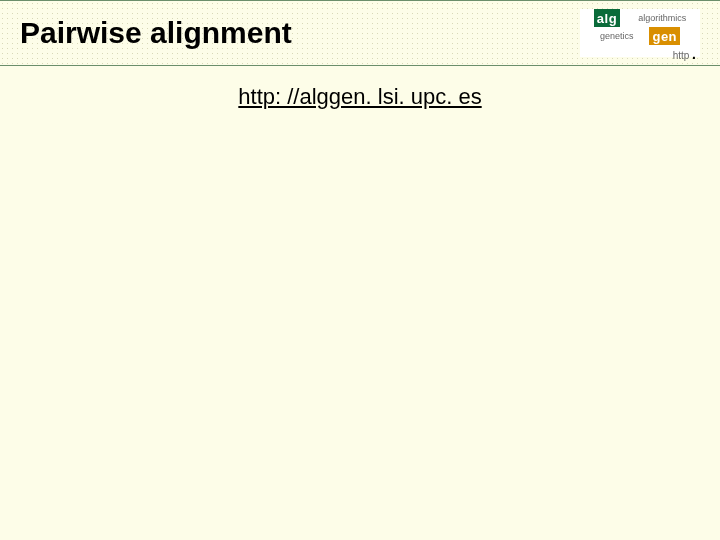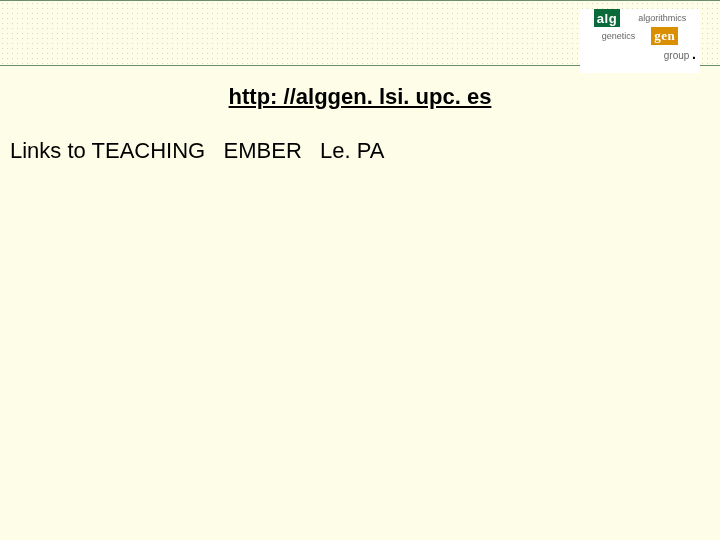--- a/index.html
+++ b/index.html
@@ -27,41 +27,41 @@
   .header h1 {
     font-size: 30px;
     font-weight: bold;
     line-height: 1;
   }
   .logo {
     position: absolute;
     right: 20px;
     top: 8px;
     width: 120px;
-    height: 64px;
+    height: 48px;
     background: #ffffff;
   }
   .logo-row {
     display: flex;
     align-items: center;
     justify-content: center;
   }
   .alg-box, .gen-box {
     display: inline-flex;
     align-items: center;
     justify-content: center;
     color: #fff;
     font-weight: bold;
     font-size: 13px;
     padding: 0 3px;
     height: 18px;
     letter-spacing: 0.5px;
   }
   .alg-box { background: #0a6b3a; }
-  .gen-box { background: #d98f00; font-family: Liberation Serif, serif; }
+  .gen-box { background: #d98f00; }
   .alg-label, .gen-label {
     font-size: 9px;
     color: #666;
     font-weight: normal;
   }
   .alg-label { margin-left: 18px; }
   .gen-label { margin-right: 16px; }
   .logo-bottom {
     text-align: right;
     font-size: 10px;
@@ -78,44 +78,43 @@
     margin-bottom: 38px;
   }
   .url-wrap {
     text-align: center;
     margin-bottom: 28px;
   }
   .url {
     font-size: 22px;
     text-decoration: underline;
     color: #000;
-    font-weight: bold;
   }
   .links {
     font-size: 22px;
   }
 </style>
 </head>
 <body>
 
 <div class="header">
+  <h1>Pairwise alignment</h1>
   <div class="logo">
     <div class="logo-row">
       <span class="alg-box">alg</span>
       <span class="alg-label">algorithmics</span>
     </div>
     <div class="logo-row">
       <span class="gen-label">genetics</span>
       <span class="gen-box">gen</span>
     </div>
     <div class="logo-bottom">
-      <span>group</span>
+      <span>http</span>
       <span class="dot">.</span>
     </div>
   </div>
 </div>
 
 <div class="content">
   <div class="url-wrap">
     <a class="url">http: //alggen. lsi. upc. es</a>
   </div>
-  <div class="links">Links to TEACHING &nbsp; EMBER &nbsp; Le. PA</div>
 </div>
 
 </body></html>

